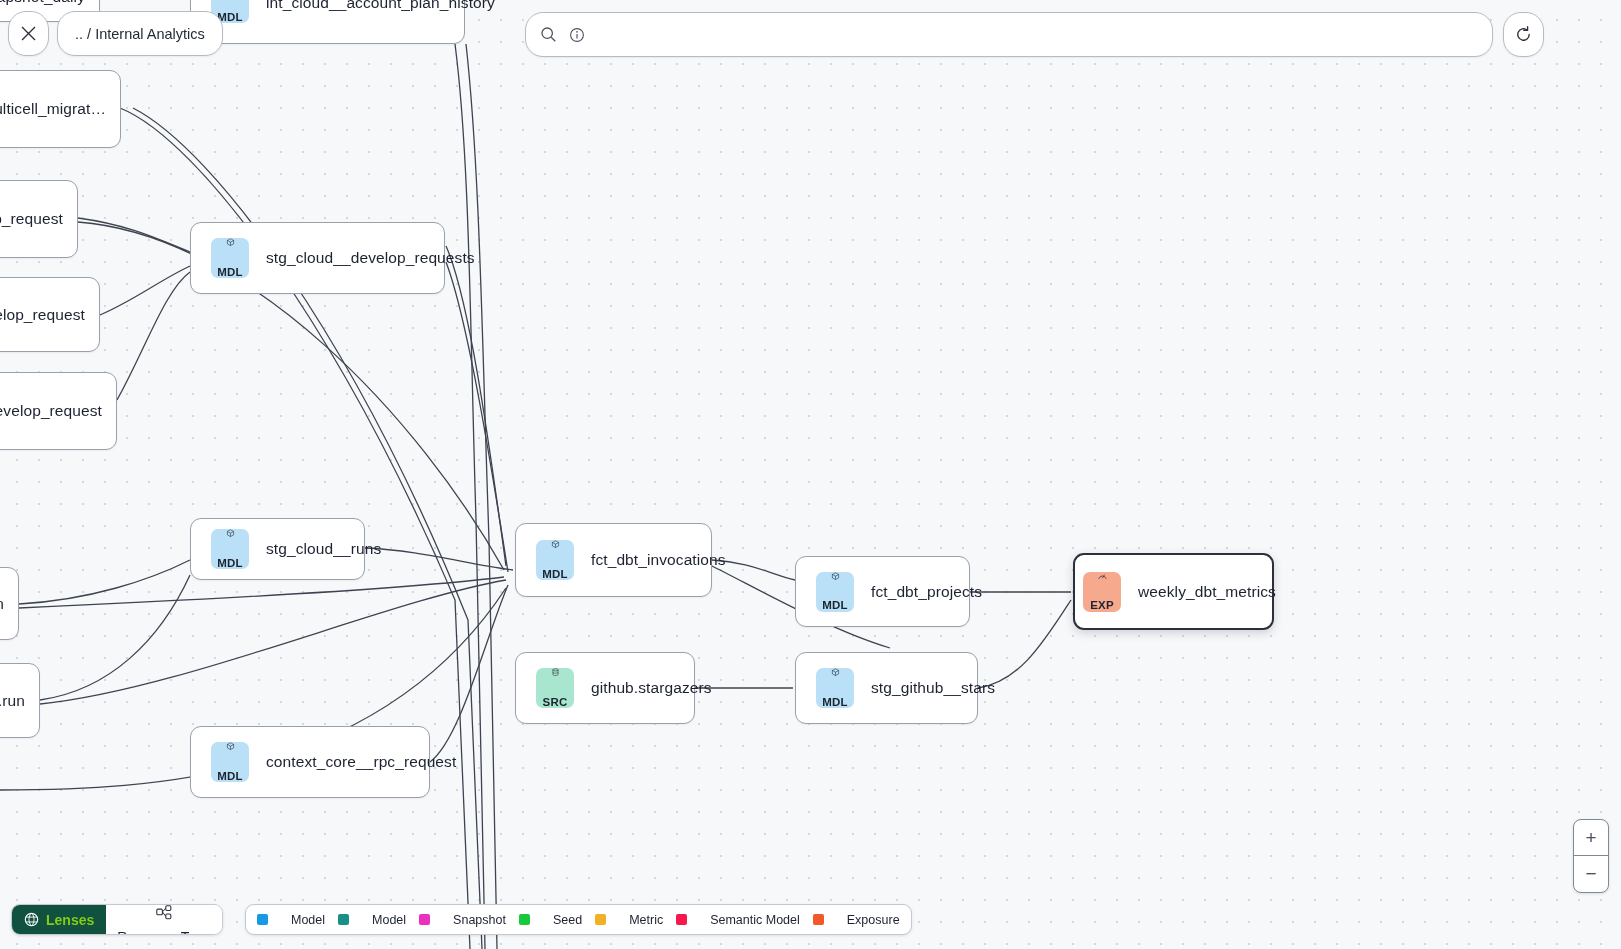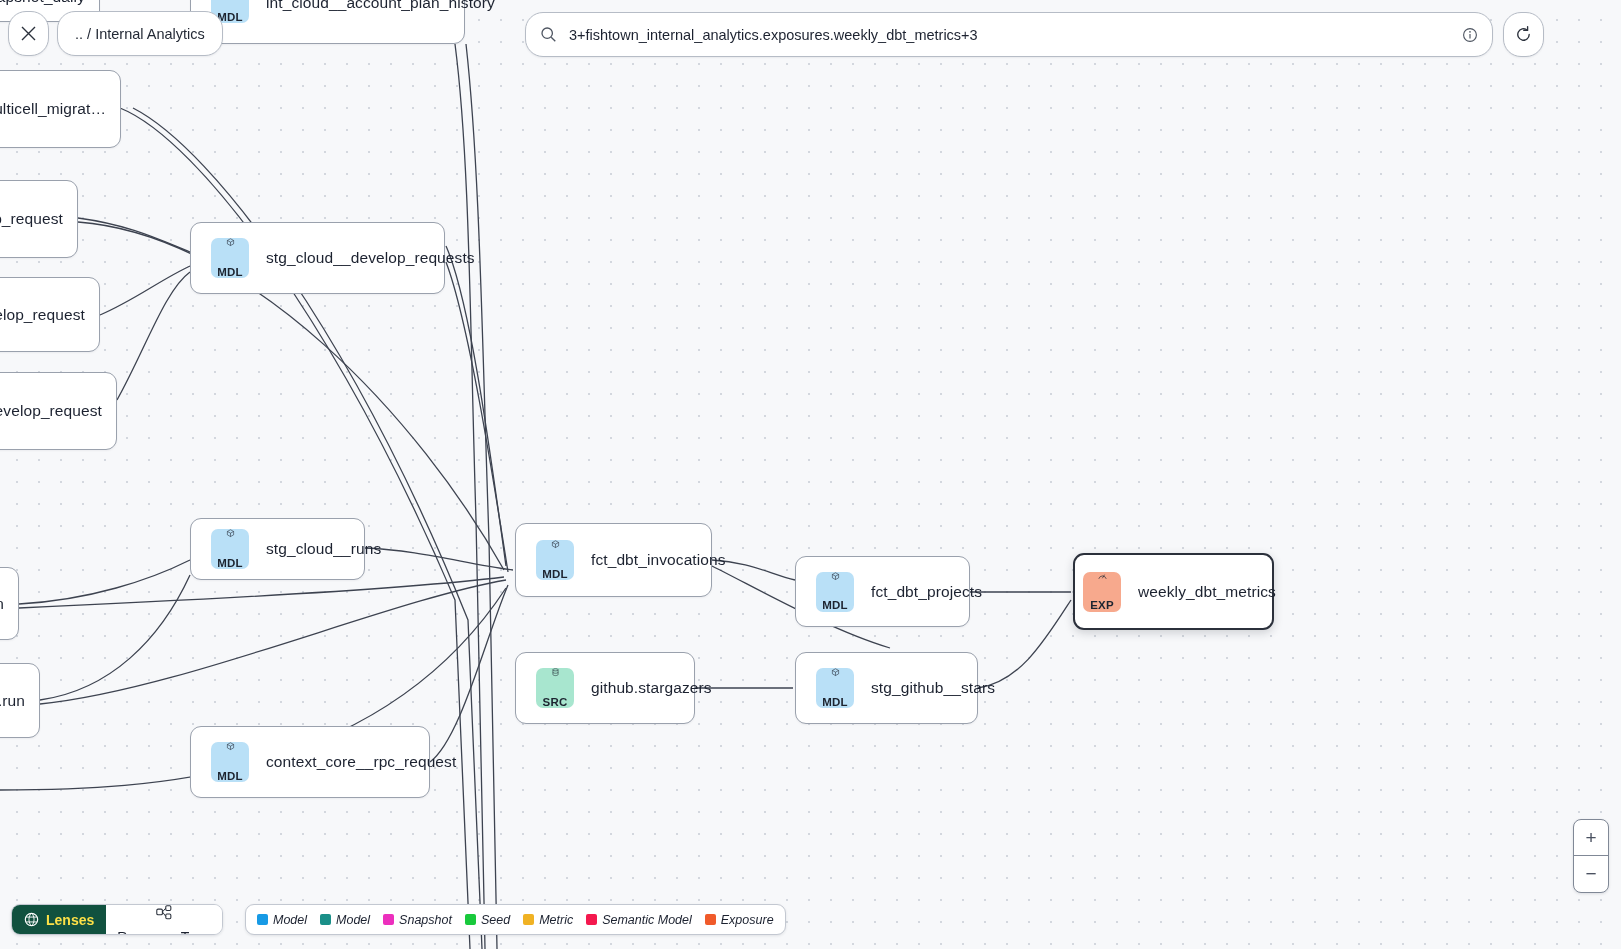--- a/index.html
+++ b/index.html
@@ -102,21 +102,21 @@
     position: absolute; left: 11px; bottom: 14px;
     display: flex; align-items: stretch;
     border-radius: 9px;
     box-shadow: 0 1px 3px rgba(20,25,40,.12);
     overflow: hidden;
     border: 1px solid #c3c8d1;
     height: 31px;
   }
   #lenses-btn {
     background: #11513f;
-    color: #fde047;
+    color: #84cc16;
     display: flex; align-items: center; gap: 7px;
     padding: 0 12px;
     font-size: 14px; font-weight: 600;
     cursor: pointer;
   }
   #restype-btn {
     background: #fff;
     color: #1c2230;
     display: flex; align-items: center; gap: 9px;
     padding: 0 11px;
@@ -128,21 +128,21 @@
     position: absolute; left: 245px; bottom: 14px;
     height: 31px;
     background: #fff;
     border: 1px solid #c3c8d1;
     border-radius: 9px;
     display: flex; align-items: center;
     gap: 13px;
     padding: 0 11px;
     box-shadow: 0 1px 3px rgba(20,25,40,.10);
   }
-  .lg-item { display: flex; align-items: center; gap: 5px; font-style: italic; }
+  .lg-item { display: flex; align-items: center; gap: 23px; }
   .lg-sw { width: 11px; height: 11px; border-radius: 2px; }
   .lg-tx { font-size: 12.5px; color: #1c2230; white-space: nowrap; }
 
   
   #zoomctl {
     position: absolute; right: 12px; bottom: 56px;
     width: 36px;
     background: #fff;
     border: 1px solid #808896;
     border-radius: 8px;
@@ -315,21 +315,20 @@
     <span>.. / Internal Analytics</span>
   </div>
 
   <div class="topctl" id="searchbar">
     <span class="icn">
       <svg width="17" height="17" viewBox="0 0 17 17">
         <circle cx="7.2" cy="7.2" r="5.2" stroke="#4d5460" stroke-width="1.3" fill="none"></circle>
         <path d="M11.2,11.2 L15.3,15.3" stroke="#4d5460" stroke-width="1.3" fill="none"></path>
       </svg>
     </span>
-    <span class="qval">3+fishtown_internal_analytics.exposures.weekly_dbt_metrics+3</span>
     <span class="icn">
       <svg width="16" height="16" viewBox="0 0 16 16">
         <circle cx="8" cy="8" r="6.4" stroke="#4d5460" stroke-width="1.1" fill="none"></circle>
         <circle cx="8" cy="4.8" r=".85" fill="#4d5460"></circle>
         <path d="M8,6.9 L8,11.4" stroke="#4d5460" stroke-width="1.15"></path>
       </svg>
     </span>
   </div>
 
   <div class="topctl" id="refresh-btn">

